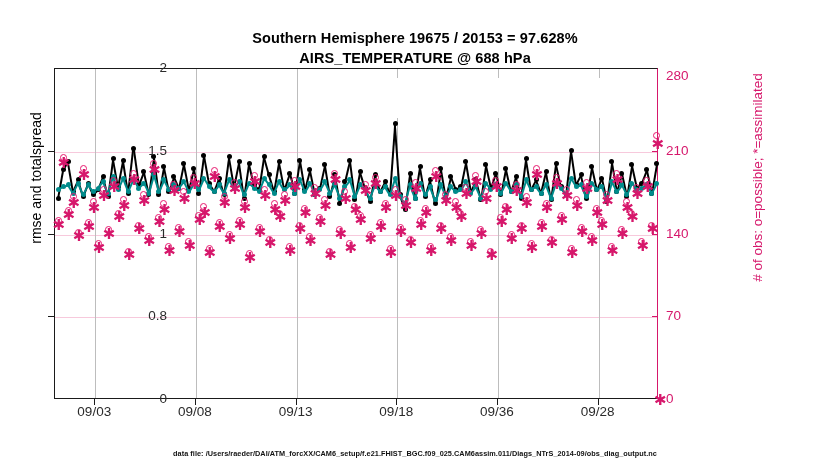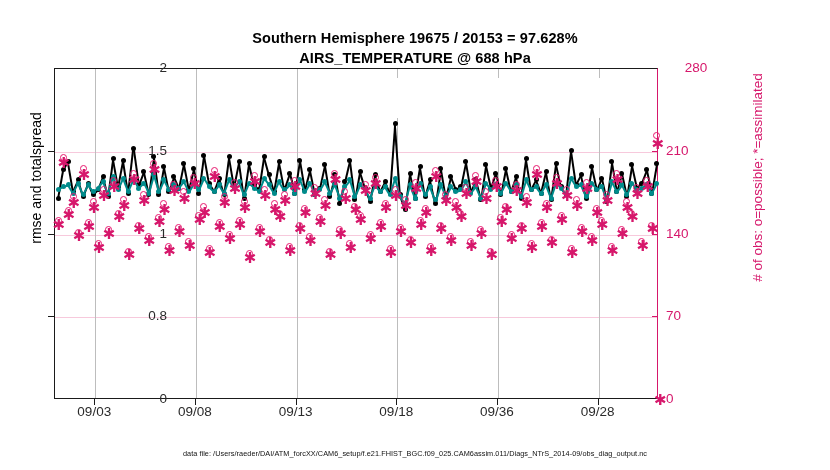--- a/index.html
+++ b/index.html
@@ -54,21 +54,21 @@
     position:absolute;left:592px;top:170px;width:330px;text-align:center;
     font-size:13.5px;color:#d6176b;
     transform:rotate(-90deg);transform-origin:center center;
   }
   .xlabel{
     position:absolute;left:0;top:424px;width:830px;text-align:center;
     font-size:14.5px;color:#000;
   }
   .footer{
     position:absolute;left:0;top:449px;width:830px;text-align:center;
-    font-size:7.3px;color:#111;letter-spacing:0.05px;
+    font-size:7.3px;color:#111;letter-spacing:0.05px;font-weight:bold;
   }
 
   .legend{
     position:absolute;left:392px;top:78px;width:246px;height:40px;
     background:#ffffff;
   }
   .legend-row{display:flex;align-items:center;height:20px;}
   .legend-sample{position:relative;width:34px;height:20px;flex:0 0 34px;}
   .legend-line{
     position:absolute;left:0;top:9px;width:34px;height:2px;
@@ -846,21 +846,21 @@
       <div class="ytick-l" style="top: 150.75px;">1.5</div>
       <div class="tickmark-l" style="top: 150.75px;"></div>
       <div class="ytick-l" style="top: 68px;">2</div>
       <div class="ytick-r" style="top: 399px;">0</div>
       <div class="ytick-r" style="top: 316.25px;">70</div>
       <div class="tickmark-r" style="top: 316.25px;"></div>
       <div class="ytick-r" style="top: 233.5px;">140</div>
       <div class="tickmark-r" style="top: 233.5px;"></div>
       <div class="ytick-r" style="top: 150.75px;">210</div>
       <div class="tickmark-r" style="top: 150.75px;"></div>
-      <div class="ytick-r" style="top: 68px; text-align: center;">280</div>
+      <div class="ytick-r" style="top: 76px;">280</div>
       <div class="xtick-lab" style="left: 59.2667px;">09/03</div>
       <div class="tickmark-x" style="left: 94.2667px;"></div>
       <div class="xtick-lab" style="left: 159.933px;">09/08</div>
       <div class="tickmark-x" style="left: 194.933px;"></div>
       <div class="xtick-lab" style="left: 260.6px;">09/13</div>
       <div class="tickmark-x" style="left: 295.6px;"></div>
       <div class="xtick-lab" style="left: 361.267px;">09/18</div>
       <div class="tickmark-x" style="left: 396.267px;"></div>
       <div class="xtick-lab" style="left: 461.933px;">09/36</div>
       <div class="tickmark-x" style="left: 496.933px;"></div>

